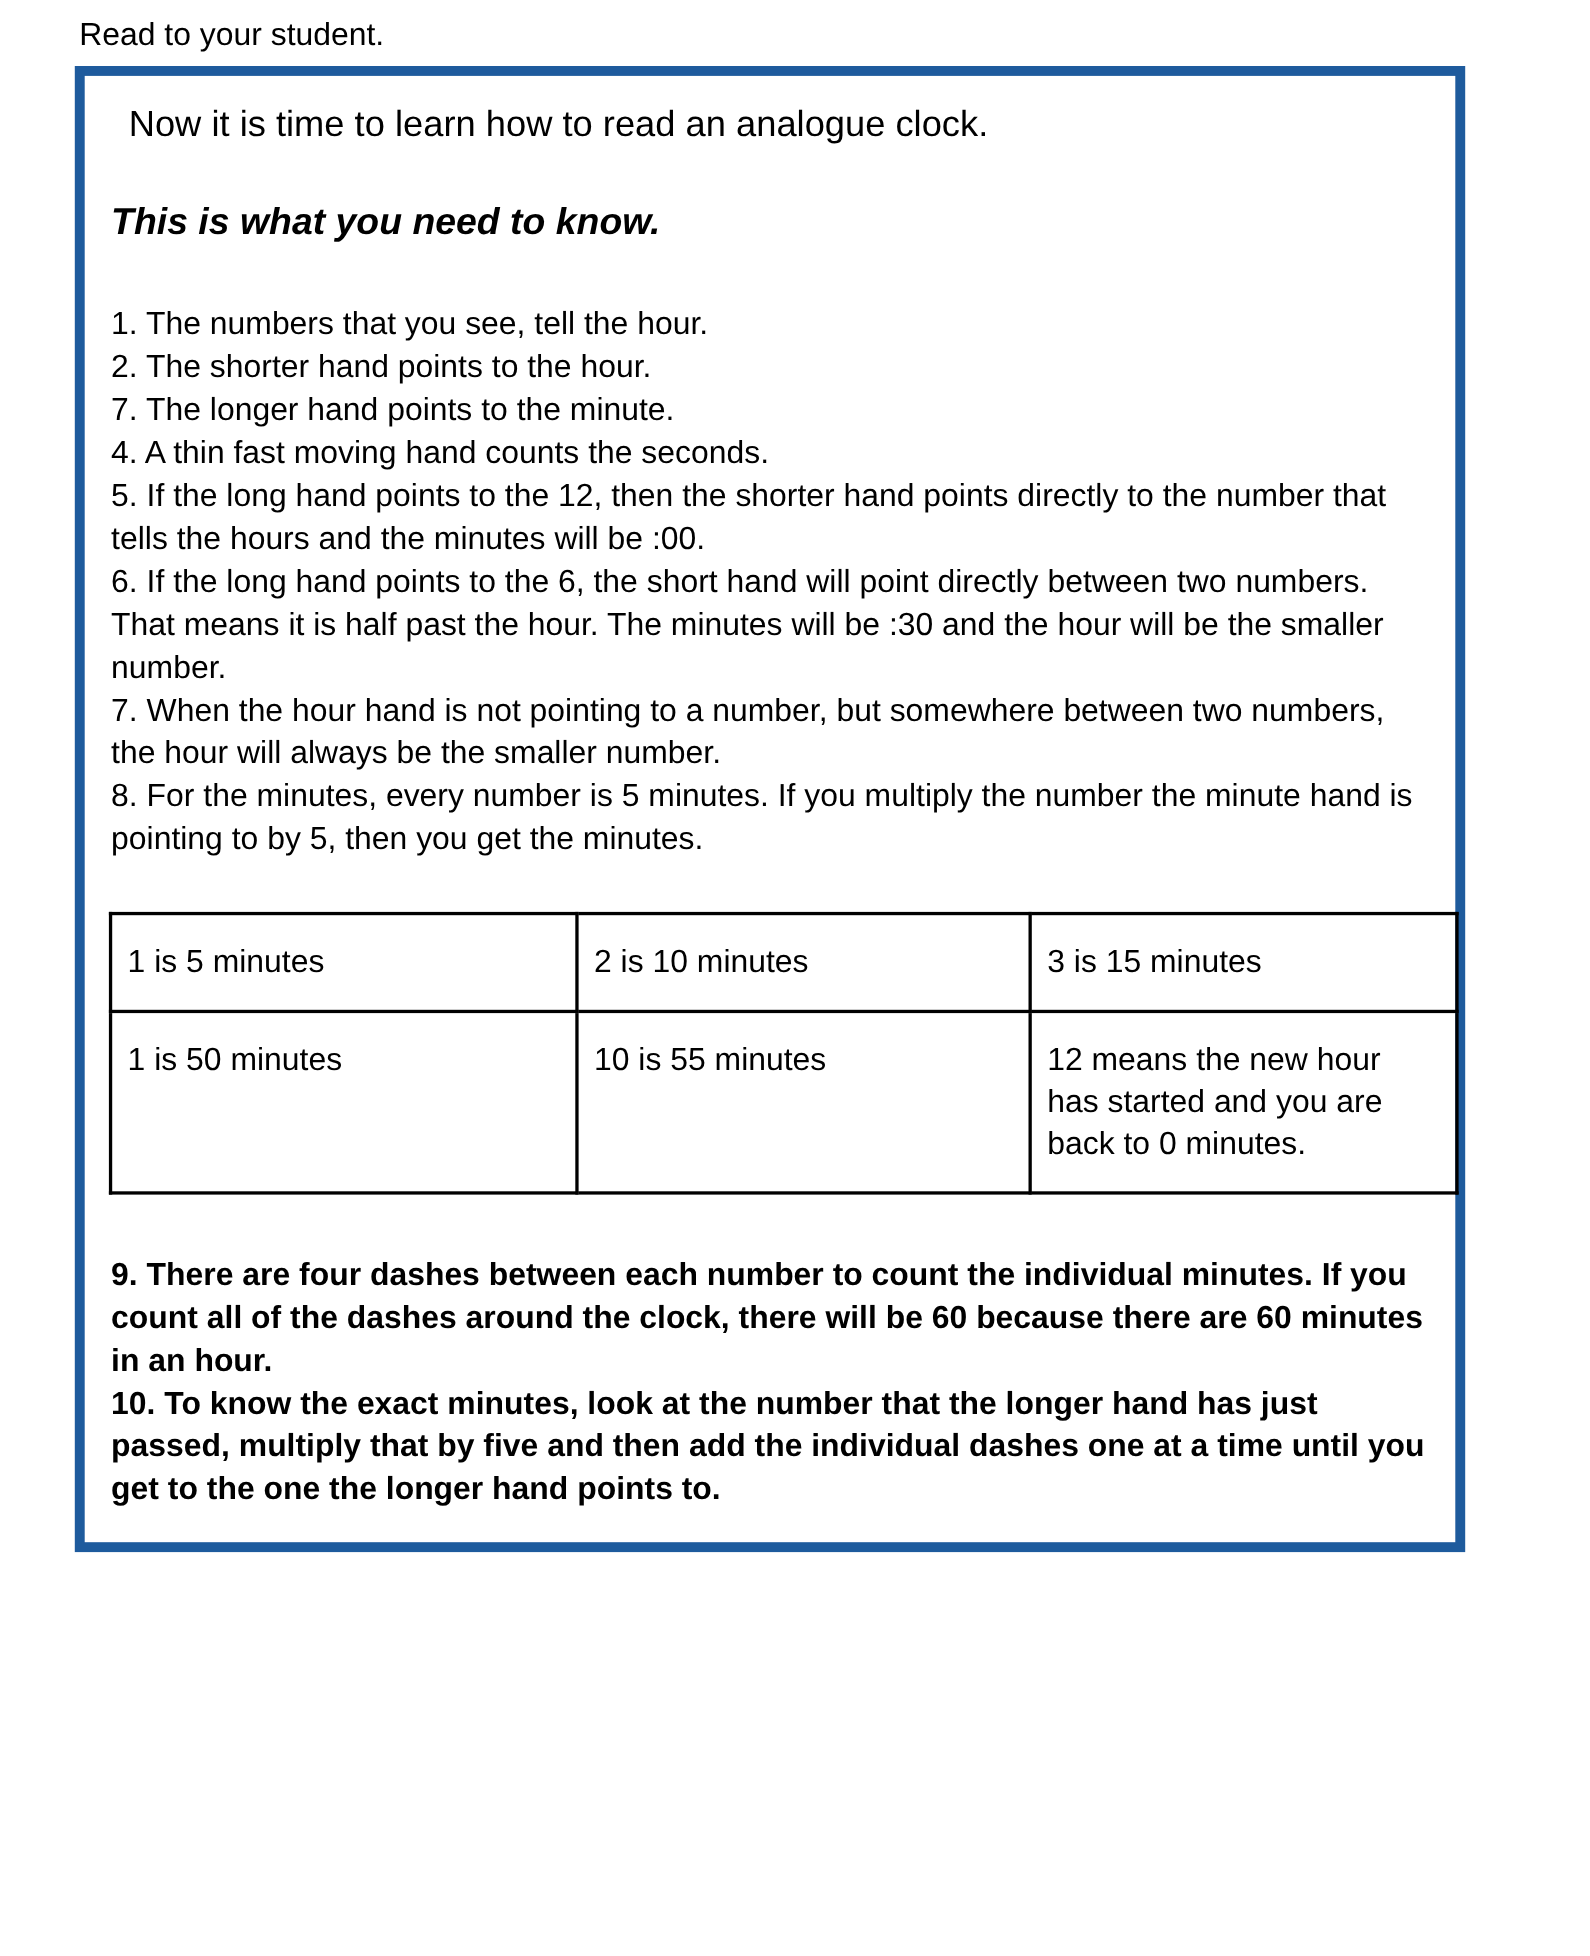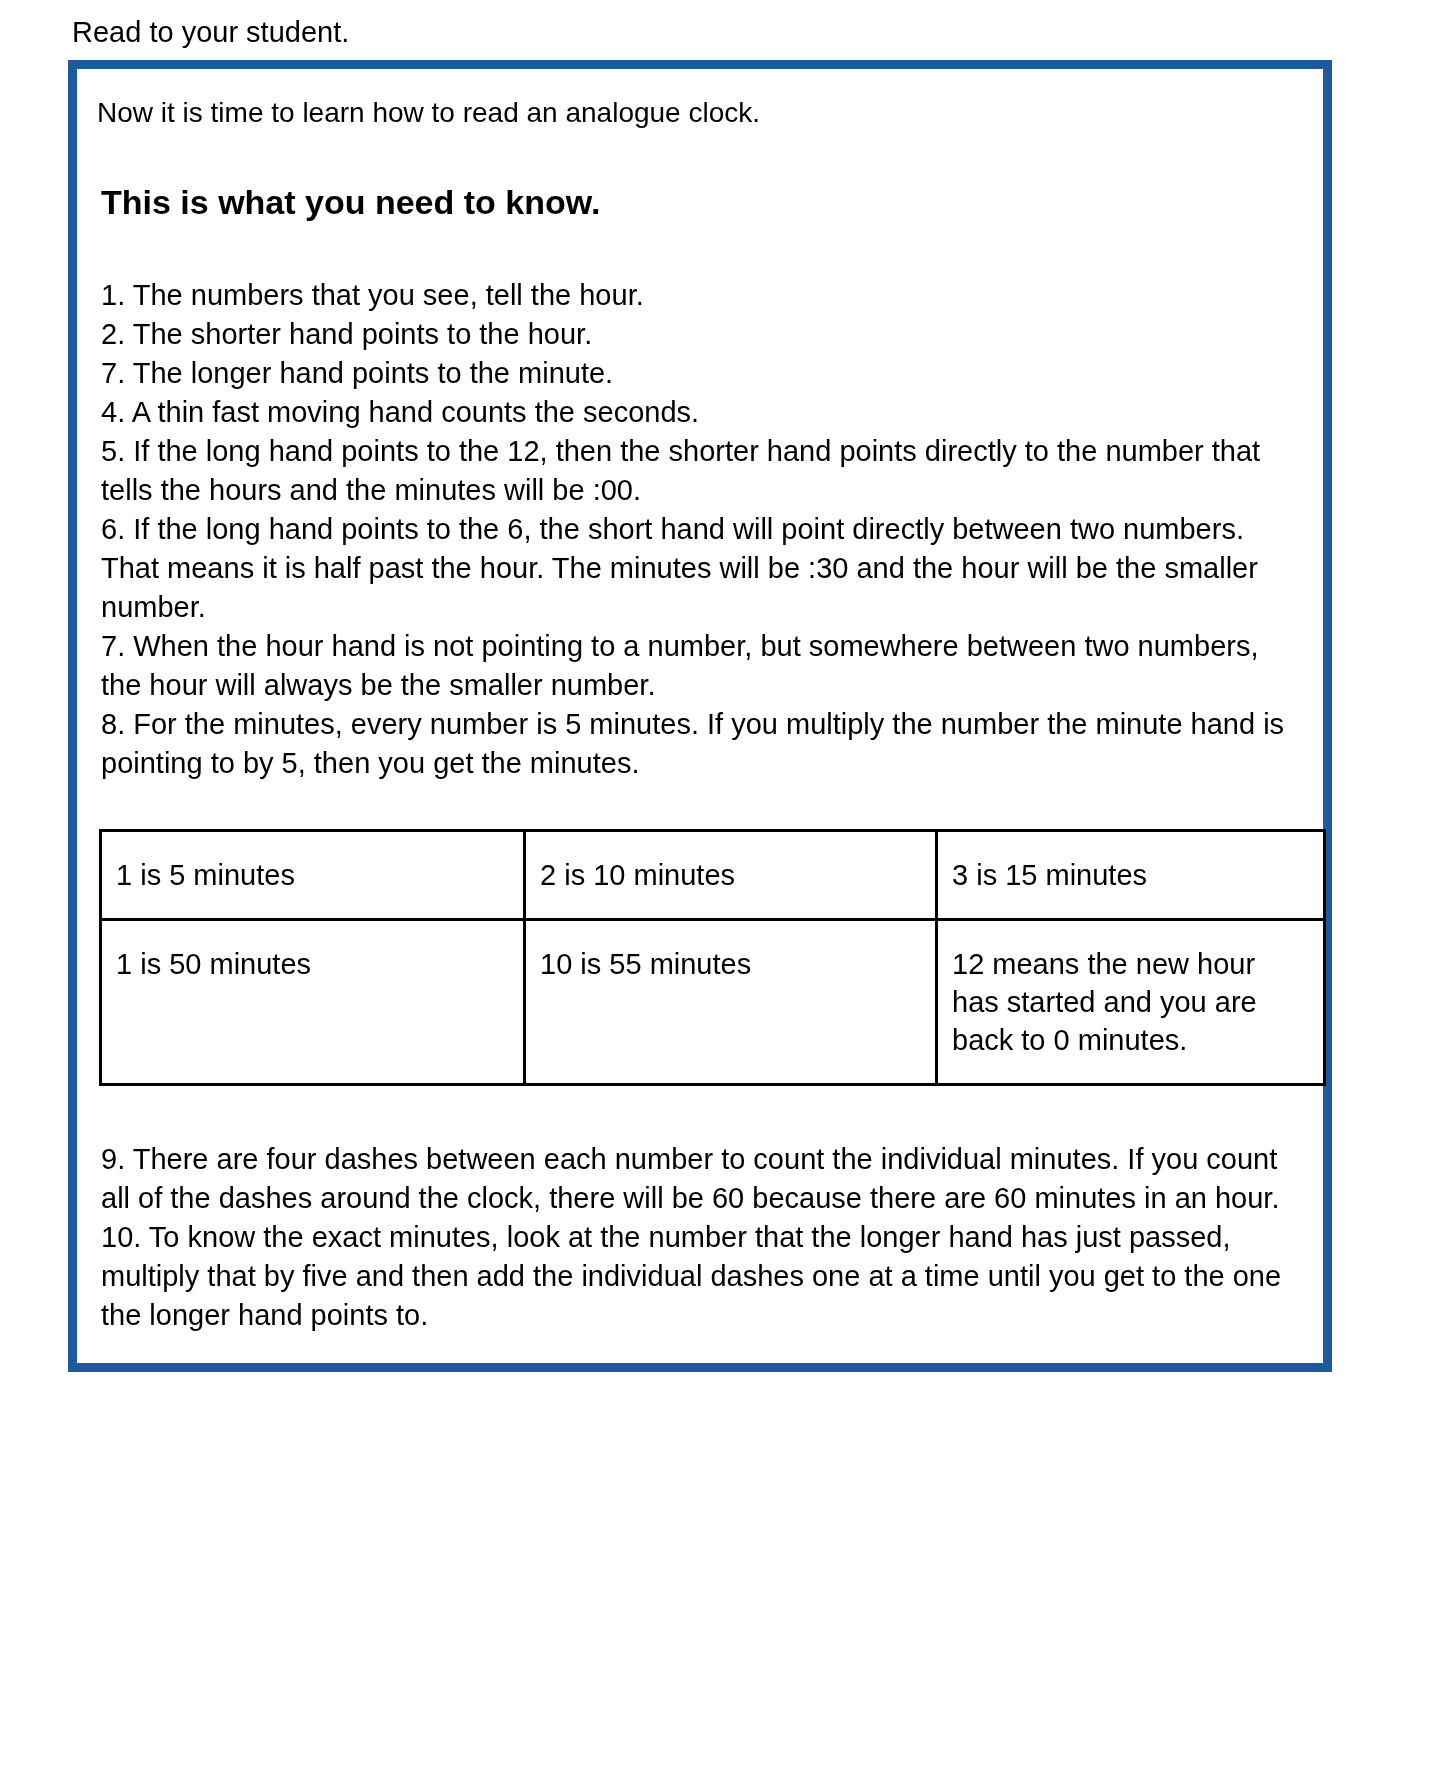--- a/index.html
+++ b/index.html
@@ -23,40 +23,42 @@
   }
   .lesson-box {
     margin-left: 68px;
     width: 1264px;
     box-sizing: border-box;
     border: 9px solid #1e5b9d;
     padding: 18px 18px 28px 20px;
     background: #ffffff;
   }
   .intro {
-    margin: 6px 0 0 0;
-    font-size: 28px;
+    margin: 6px 0 0 20px;
+    font-size: 33px;
     line-height: 39px;
   }
   .section-heading {
     margin: 50px 0 0 4px;
     font-size: 34px;
     line-height: 40px;
     font-weight: bold;
+    font-style: italic;
   }
   .rules {
     margin: 54px 0 0 4px;
   }
   .rules p {
     margin: 0;
     font-size: 29px;
     line-height: 39px;
     max-width: 1205px;
   }
   .rules-after {
+    font-weight: bold;
   }
   table.minutes-table {
     border-collapse: collapse;
     table-layout: fixed;
     margin: 46px 0 0 2px;
     width: 1224px;
   }
   table.minutes-table td {
     border: 3px solid #000000;
     vertical-align: top;

